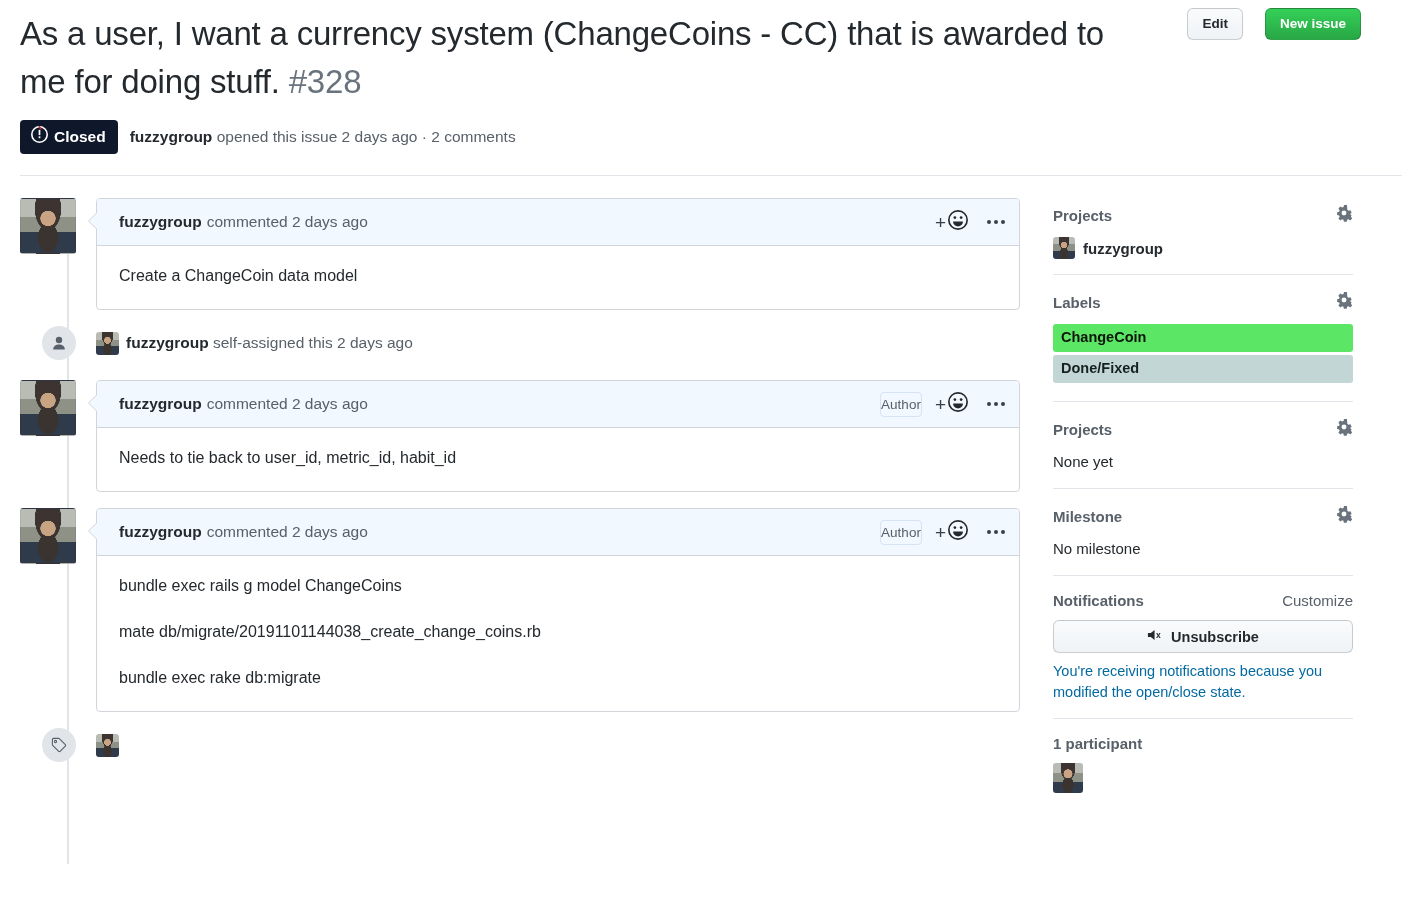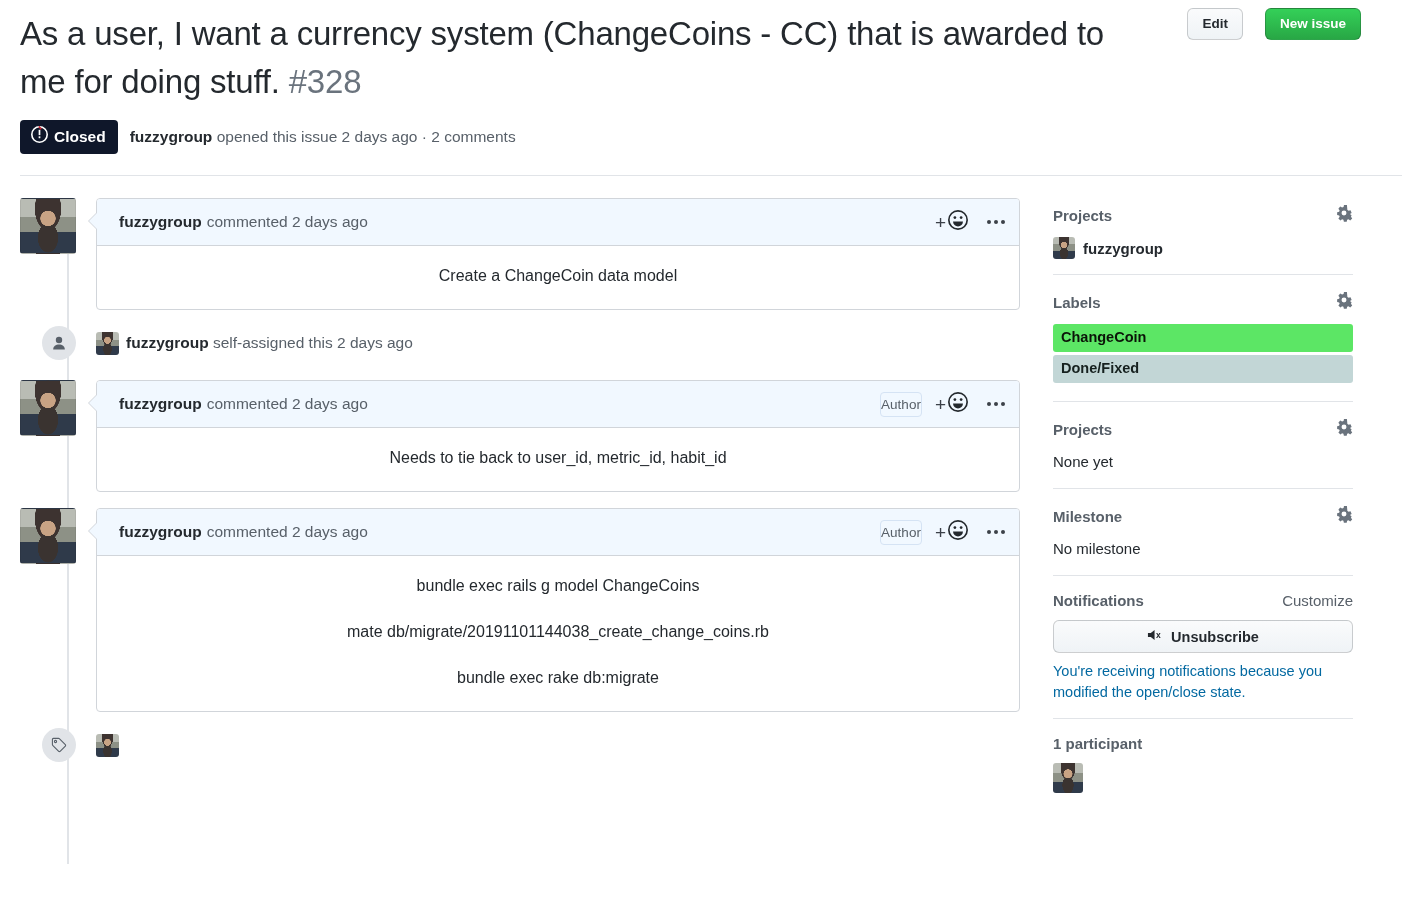--- a/index.html
+++ b/index.html
@@ -116,21 +116,21 @@
   .react-btn {
     display: inline-flex; align-items: center; gap: 1px;
     color: #24292e; margin-right: 16px; cursor: pointer;
   }
   .react-btn .plus { font-size: 19px; line-height: 19px; color: #3c4149; }
   .kebab { display: inline-flex; gap: 3px; align-items: center; cursor: pointer; padding: 4px 2px; }
   .kebab i { width: 4px; height: 4px; border-radius: 50%; background: #3c4149; display: block; }
   .comment-body {
     padding: 19px 22px 22px 22px; font-size: 16px; color: #24292e; line-height: 22px;
   }
-  .comment-body p { margin: 0 0 24px 0; text-align: center; }
+  .comment-body p { margin: 0 0 24px 0; }
   .comment-body p:last-child { margin-bottom: 0; }
 
   
   .event-row {
     display: flex; align-items: center; position: relative; z-index: 1;
     margin: 0 0 20px 0; padding-left: 22px;
   }
   .event-badge {
     width: 34px; height: 34px; border-radius: 50%;
     background: #e1e4e8; color: #586069;

